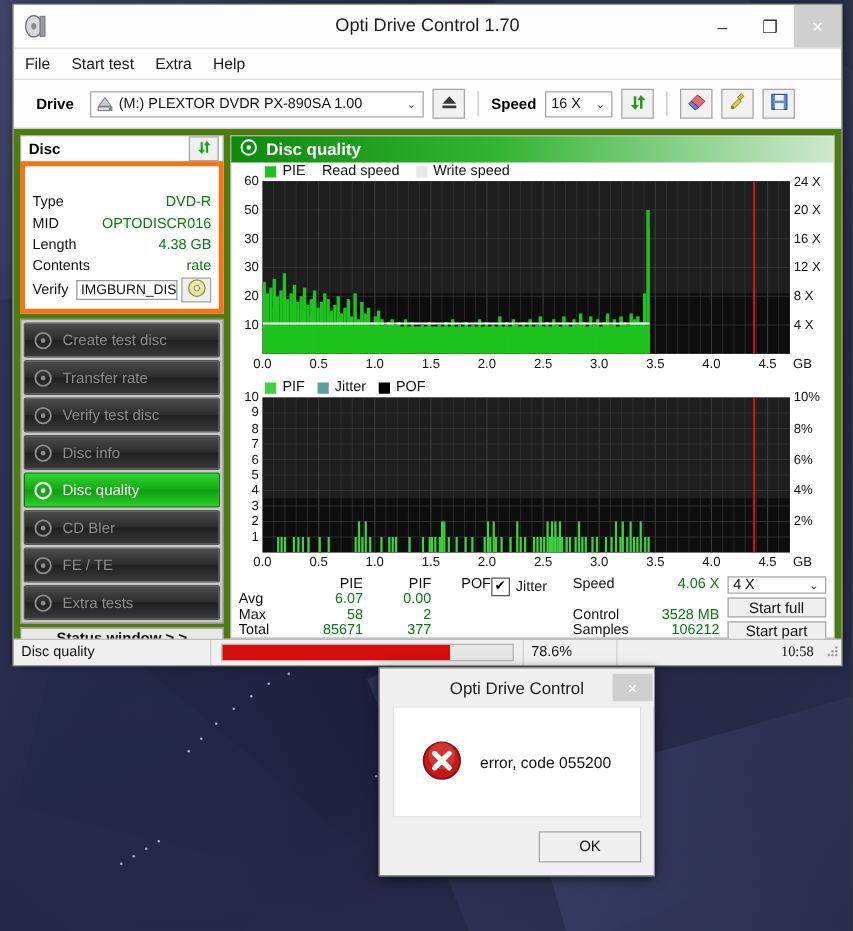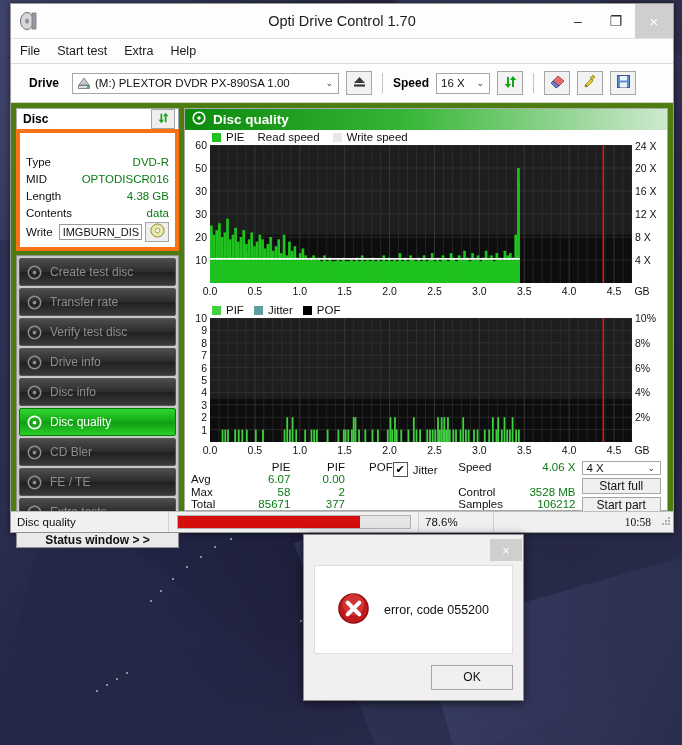--- a/index.html
+++ b/index.html
@@ -304,24 +304,24 @@
         <div class="row">
           <span class="k">MID</span>
           <span class="v">OPTODISCR016</span>
         </div>
         <div class="row">
           <span class="k">Length</span>
           <span class="v">4.38 GB</span>
         </div>
         <div class="row">
           <span class="k">Contents</span>
-          <span class="v">data</span>
+          <span class="v">rate</span>
         </div>
         <div class="row" style="height:21px;">
-          <span class="k">Write</span>
+          <span class="k">Verify</span>
           <span class="lblbox">IMGBURN_DIS</span>
           <span class="discbtn">
             <span>
               <svg width="15" height="15" viewBox="0 0 16 16">
                 <circle cx="8" cy="8" r="7" fill="#e8e8a8" stroke="#8a8a40" stroke-width="1"></circle>
                 <circle cx="8" cy="8" r="2.4" fill="#f7f7e0" stroke="#8a8a40" stroke-width=".8"></circle>
               </svg>
             </span>
           </span>
         </div>
@@ -347,29 +347,20 @@
           <span>Transfer rate</span>
         </div>
         <div class="nav">
           <span class="nicon">
             <svg width="15" height="15" viewBox="0 0 16 16">
                 <circle cx="8" cy="8" r="6.6" fill="none" stroke="#8d8d8d" stroke-width="1.6"></circle>
                 <circle cx="8" cy="8" r="2" fill="#8d8d8d"></circle>
               </svg>
           </span>
           <span>Verify test disc</span>
-        </div>
-        <div class="nav">
-          <span class="nicon">
-            <svg width="15" height="15" viewBox="0 0 16 16">
-                <circle cx="8" cy="8" r="6.6" fill="none" stroke="#8d8d8d" stroke-width="1.6"></circle>
-                <circle cx="8" cy="8" r="2" fill="#8d8d8d"></circle>
-              </svg>
-          </span>
-          <span>Drive info</span>
         </div>
         <div class="nav">
           <span class="nicon">
             <svg width="15" height="15" viewBox="0 0 16 16">
                 <circle cx="8" cy="8" r="6.6" fill="none" stroke="#8d8d8d" stroke-width="1.6"></circle>
                 <circle cx="8" cy="8" r="2" fill="#8d8d8d"></circle>
               </svg>
           </span>
           <span>Disc info</span>
         </div>
@@ -1010,20 +1001,21 @@
           <circle cx="2" cy="8" r="1" fill="#9a9a9a"></circle>
         <circle cx="5" cy="5" r="1" fill="#9a9a9a"></circle>
           <circle cx="8" cy="2" r="1" fill="#9a9a9a"></circle>
       </svg>
     </span>
   </div>
 </div>
 
 <div id="dialog">
   <div class="dtitle">
+    <span class="txt">Opti Drive Control</span>
     <span class="dclose">×</span>
   </div>
   <div class="dbody">
     <span>
       <svg width="33" height="33" viewBox="0 0 34 34">
         <circle cx="17" cy="17" r="15" fill="#c21a1a" stroke="#8d1010" stroke-width="1.5"></circle>
         <circle cx="17" cy="13" r="11" fill="#e04a4a" opacity=".55"></circle>
         <path d="M11 11 L23 23 M23 11 L11 23" stroke="#fff" stroke-width="4.2" stroke-linecap="round"></path>
       </svg>
     </span>

